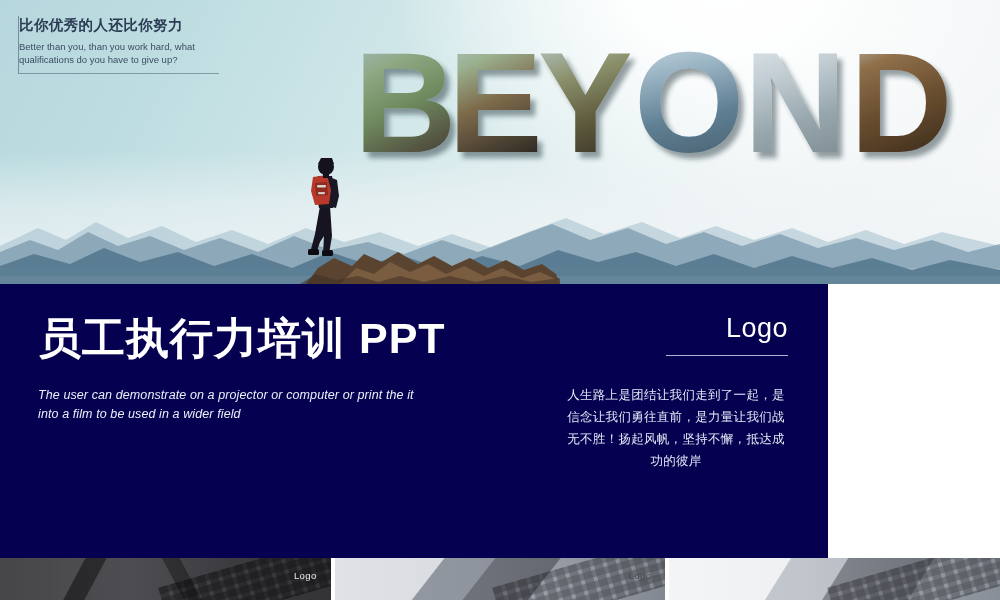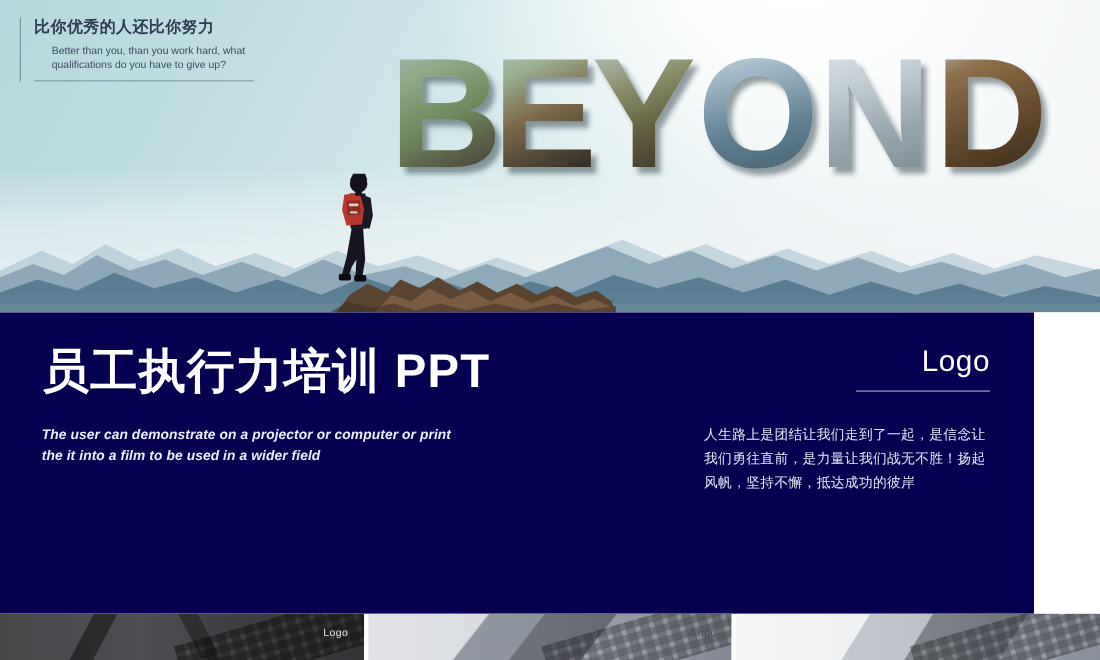--- a/index.html
+++ b/index.html
@@ -79,51 +79,49 @@
     left: 352px; top: 34px;
     width: 640px; height: 140px;
   }
   .beyond svg { display: block; width: 100%; height: 100%; }
 
   
   .quote {
     position: absolute;
     left: 18px; top: 16px;
     width: 230px;
-    padding-left: 12px;
     border-left: 1px solid rgba(40,62,86,0.48);
   }
   .quote-cn {
     font-size: 14.5px;
     line-height: 19px;
     color: #2c3c54;
     font-weight: 600;
     letter-spacing: 0.4px;
     white-space: nowrap;
   }
   .quote-en {
     margin-top: 5px;
     font-size: 9.5px;
     line-height: 13px;
     color: #3c4c62;
     font-weight: 400;
     max-width: 196px;
-    margin-left: 16px;
   }
   .quote-rule {
     margin-top: 7px;
     width: 200px; height: 1px;
     background: rgba(50,70,94,0.45);
   }
 
   
   .navy {
     position: absolute;
     left: 0; top: 284px;
-    width: 940px; height: 274px;
+    width: 828px; height: 274px;
     background: #050050;
   }
 
   
   .title-block {
     position: absolute;
     left: 38px; top: 28px;
     width: 560px;
   }
   .main-title {
@@ -132,21 +130,21 @@
     font-weight: 700;
     color: #ffffff;
     letter-spacing: 1px;
     white-space: nowrap;
   }
   .sub-en {
     margin-top: 22px;
     font-size: 12.5px;
     line-height: 19px;
     font-style: italic;
-    font-weight: 700;
+    font-weight: 400;
     color: #eceefb;
     letter-spacing: 0.1px;
     max-width: 380px;
   }
   .presenter {
     margin-top: 32px;
     font-size: 18px;
     line-height: 24px;
     color: #ffffff;
     letter-spacing: 0.6px;
@@ -170,22 +168,23 @@
     margin-top: 11px;
     margin-left: auto;
     width: 122px; height: 1px;
     background: rgba(226,229,248,0.78);
   }
   .logo-para {
     margin-top: 28px;
     font-size: 12.5px;
     line-height: 22px;
     color: #e6e8f8;
-    text-align: left;
+    text-align: center;
     letter-spacing: 0.3px;
+    margin-left: 36px;
   }
 
   
   .strip {
     position: absolute;
     left: 0; top: 558px;
     width: 1000px; height: 42px;
     display: flex;
     gap: 4px;
     background: #ffffff;

